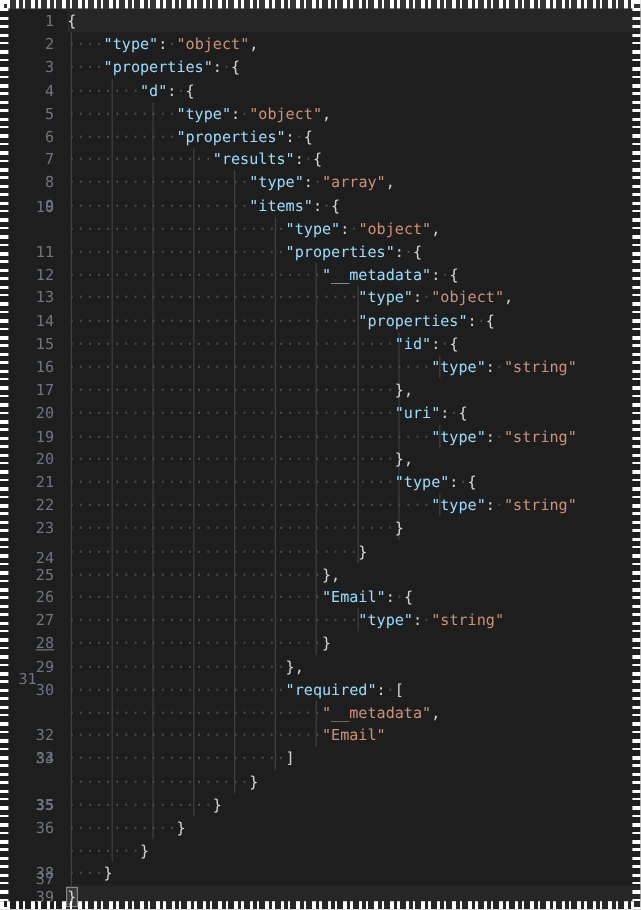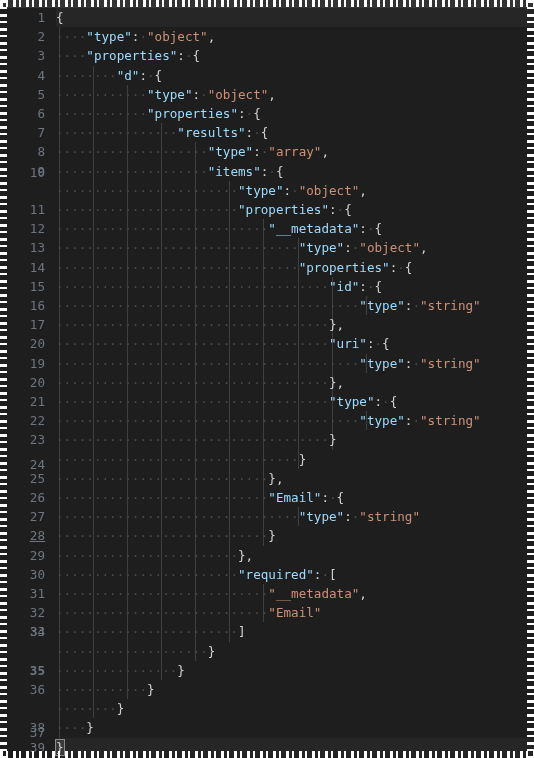--- a/index.html
+++ b/index.html
@@ -161,21 +161,21 @@
         <div class="lineno" style="top: 384px;">21</div>
         <div class="lineno" style="top: 403.2px;">22</div>
         <div class="lineno" style="top: 422.4px;">23</div>
         <div class="lineno" style="top: 447px;">24</div>
         <div class="lineno" style="top: 460.8px;">25</div>
         <div class="lineno" style="top: 480px;">26</div>
         <div class="lineno" style="top: 499.2px;">27</div>
         <div class="lineno" style="top: 518.4px; text-decoration: underline;">28</div>
         <div class="lineno" style="top: 537.6px;">29</div>
         <div class="lineno" style="top: 556.8px;">30</div>
-        <div class="lineno" style="top: 576px;">31</div>
+        <div class="lineno" style="top: 548px; text-align: center;">31</div>
         <div class="lineno" style="top: 595.2px;">32</div>
         <div class="lineno" style="top: 614.4px;">33</div>
         <div class="lineno" style="top: 616px; font-family: Liberation Mono, monospace;">34</div>
         <div class="lineno" style="top: 652.8px; font-weight: bold;">35</div>
         <div class="lineno" style="top: 672px;">36</div>
         <div class="lineno" style="top: 700px; margin-top: 15px;">37</div>
         <div class="lineno" style="top: 710.4px;">38</div>
         <div class="lineno" style="top: 729.6px;">39</div>
       </div>
 

